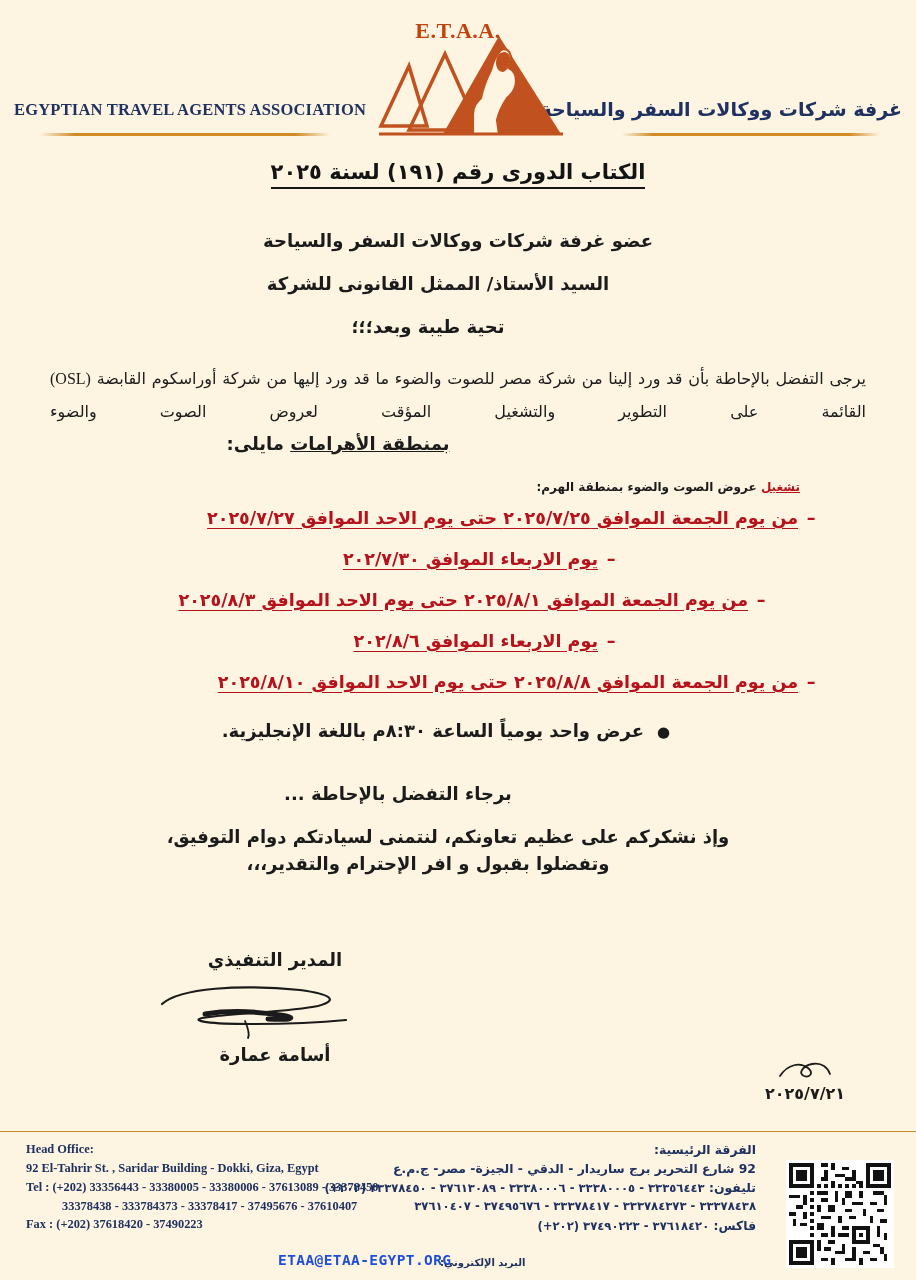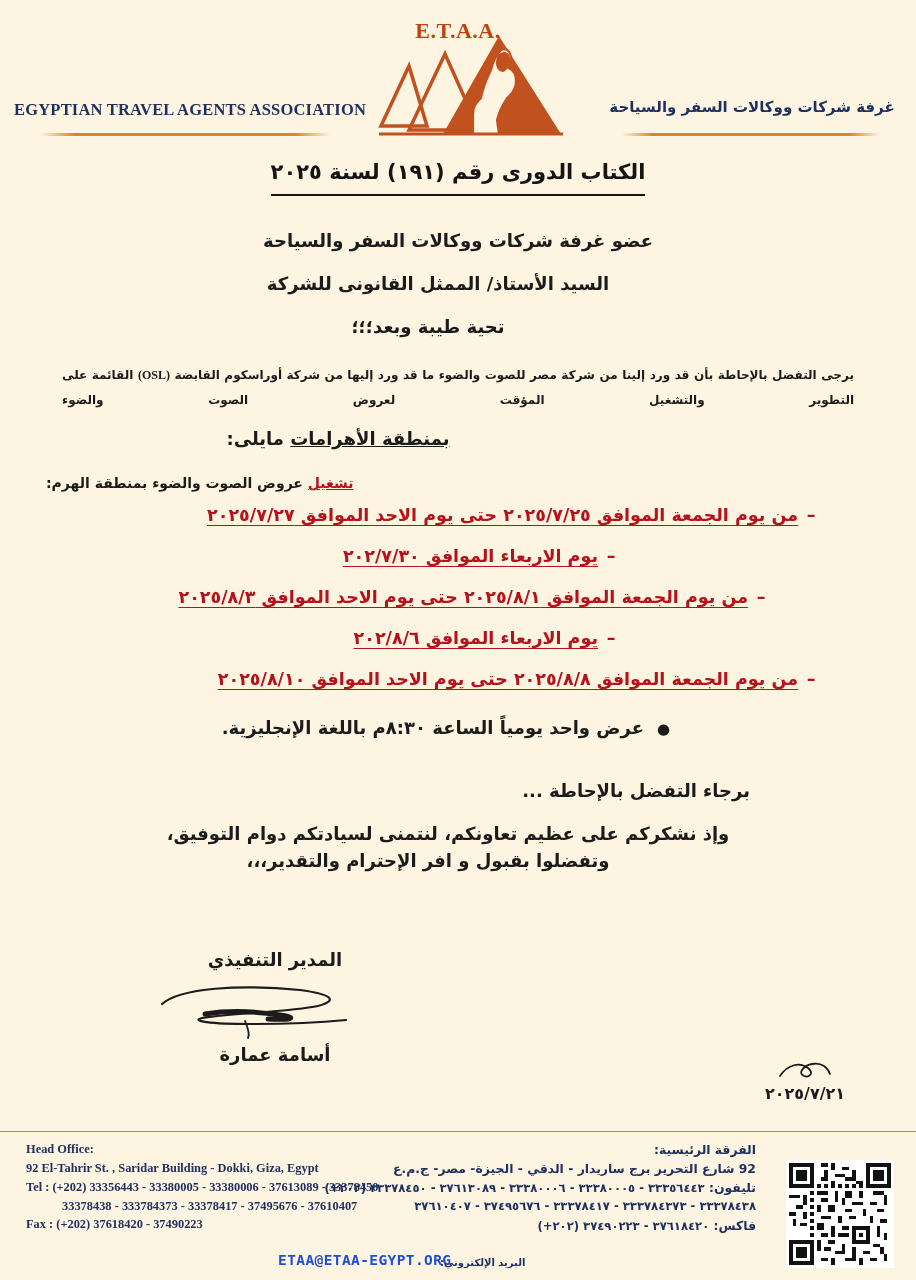--- a/index.html
+++ b/index.html
@@ -49,21 +49,21 @@
     width: 290px;
     height: 2.5px;
     background: linear-gradient(to right, #fdf4e1, #d08b27 12%, #d08b27 88%, #fdf4e1);
   }
   .hdr-ar {
     position: absolute;
     right: 14px;
     top: 98px;
     width: 300px;
     text-align: center;
-    font-size: 15px;
+    font-size: 19px;
     font-weight: bold;
     color: #1f3160;
     white-space: nowrap;
   }
   .hdr-ar-rule {
     position: absolute;
     right: 36px;
     top: 133px;
     width: 258px;
     height: 2.5px;
@@ -96,21 +96,21 @@
     position: absolute;
     top: 160px;
     left: 0; right: 0;
     text-align: center;
     font-size: 21px;
     font-weight: bold;
     color: #141414;
   }
   .doc-title span {
     border-bottom: 2px solid #141414;
-    padding-bottom: 10px;
+    padding-bottom: 3px;
   }
 
   
   .body-area {
     position: absolute;
     top: 230px;
     left: 46px;
     right: 46px;
   }
   .addr-line {
@@ -122,41 +122,41 @@
   }
   .addr-line.l2 { padding-right: 0; }
   .greeting {
     font-size: 18px;
     font-weight: bold;
     text-align: center;
     margin: 0 0 26px 0;
     padding-right: 60px;
   }
   .para {
-    font-size: 12px;
-    font-weight: bold;
+    font-size: 16px;
+    font-weight: normal;
     text-align: justify;
     text-align-last: justify;
     line-height: 2.05;
-    margin: 16px;
+    margin: 4px;
   }
   .para-last {
     font-size: 18px;
     font-weight: bold;
     text-align: center;
     margin: 2px 0 0 0;
     padding-right: 240px;
   }
   .para-last .u { text-decoration: underline; }
   .latin { direction: ltr; unicode-bidi: isolate; font-family: "Liberation Serif","DejaVu Serif",serif; }
 
   .op-line {
-    font-size: 14px;
-    font-weight: bold;
-    text-align: left;
+    font-size: 12px;
+    font-weight: bold;
+    text-align: right;
     margin: 26px 0 14px 0;
     padding-right: 70px;
   }
   .op-line .hl {
     color: #b5121b;
     text-decoration: underline;
   }
 
   
   .date-list {
@@ -198,20 +198,21 @@
   }
   .bullet-line .dot {
     flex: 0 0 26px;
     font-size: 15px;
   }
 
   
   .closing1 {
     font-size: 18px;
     font-weight: bold;
+    text-align: center;
     margin: 42px 0 22px 0;
     padding-right: 120px;
   }
   .closing2 {
     font-size: 18px;
     font-weight: bold;
     text-align: center;
     margin: 0 0 6px 0;
     padding-right: 20px;
   }

